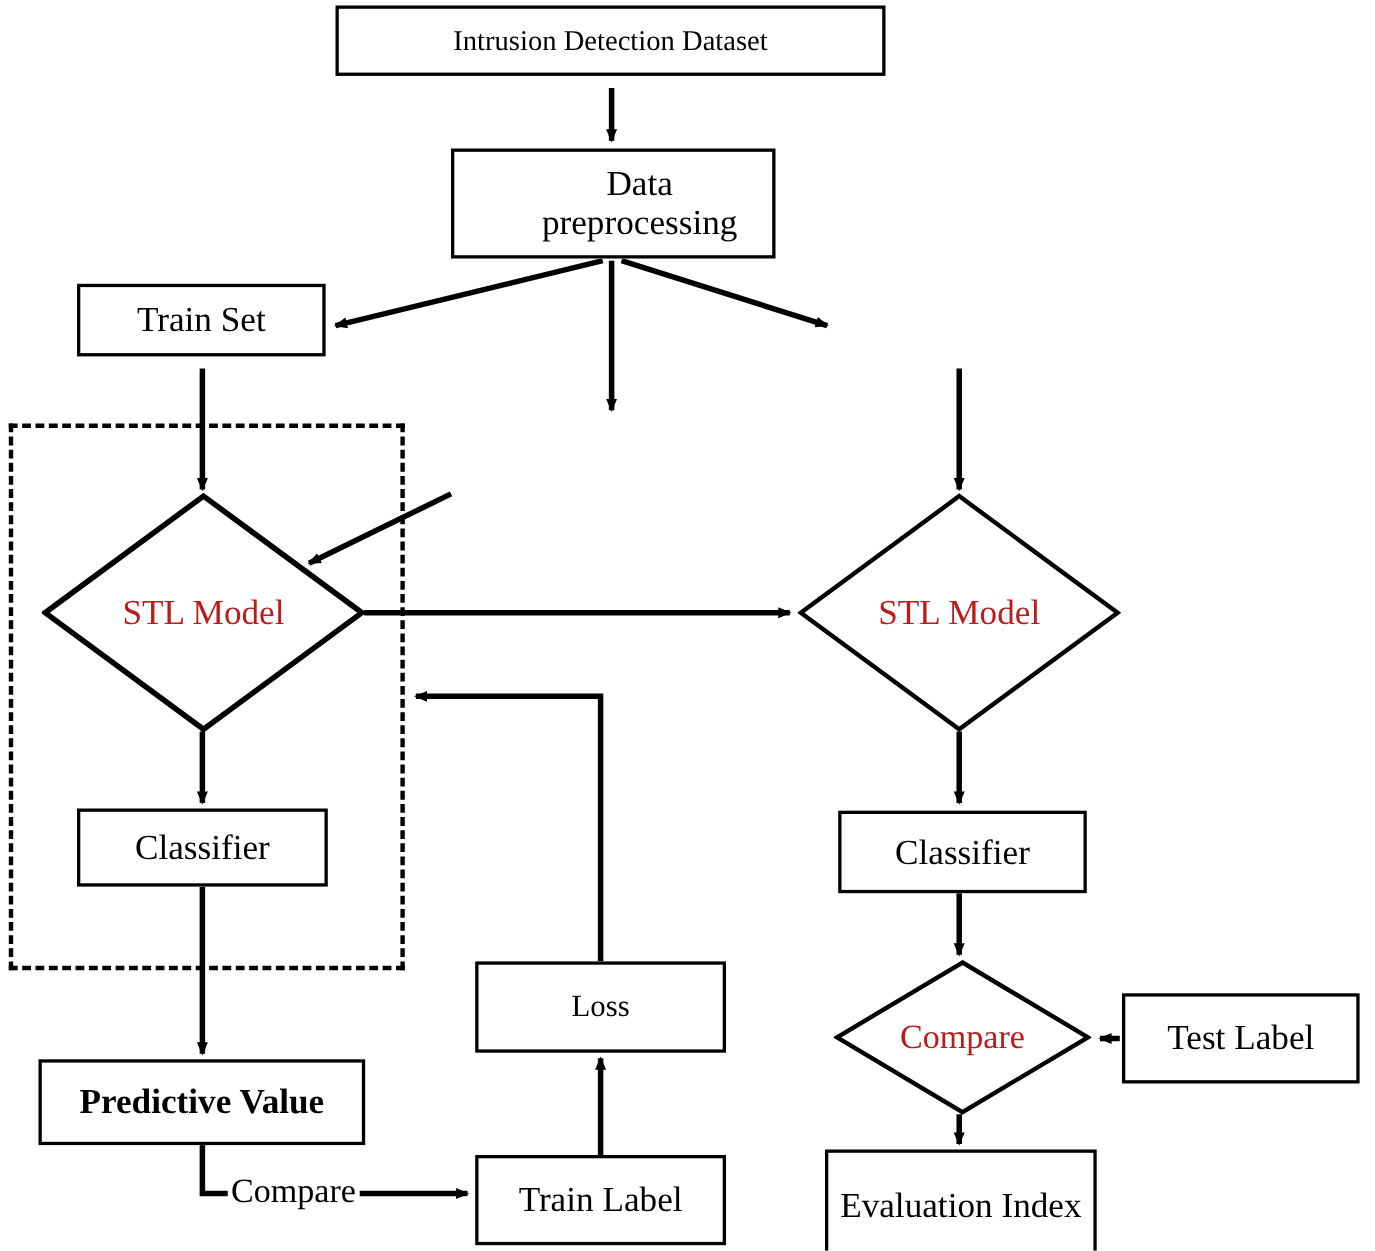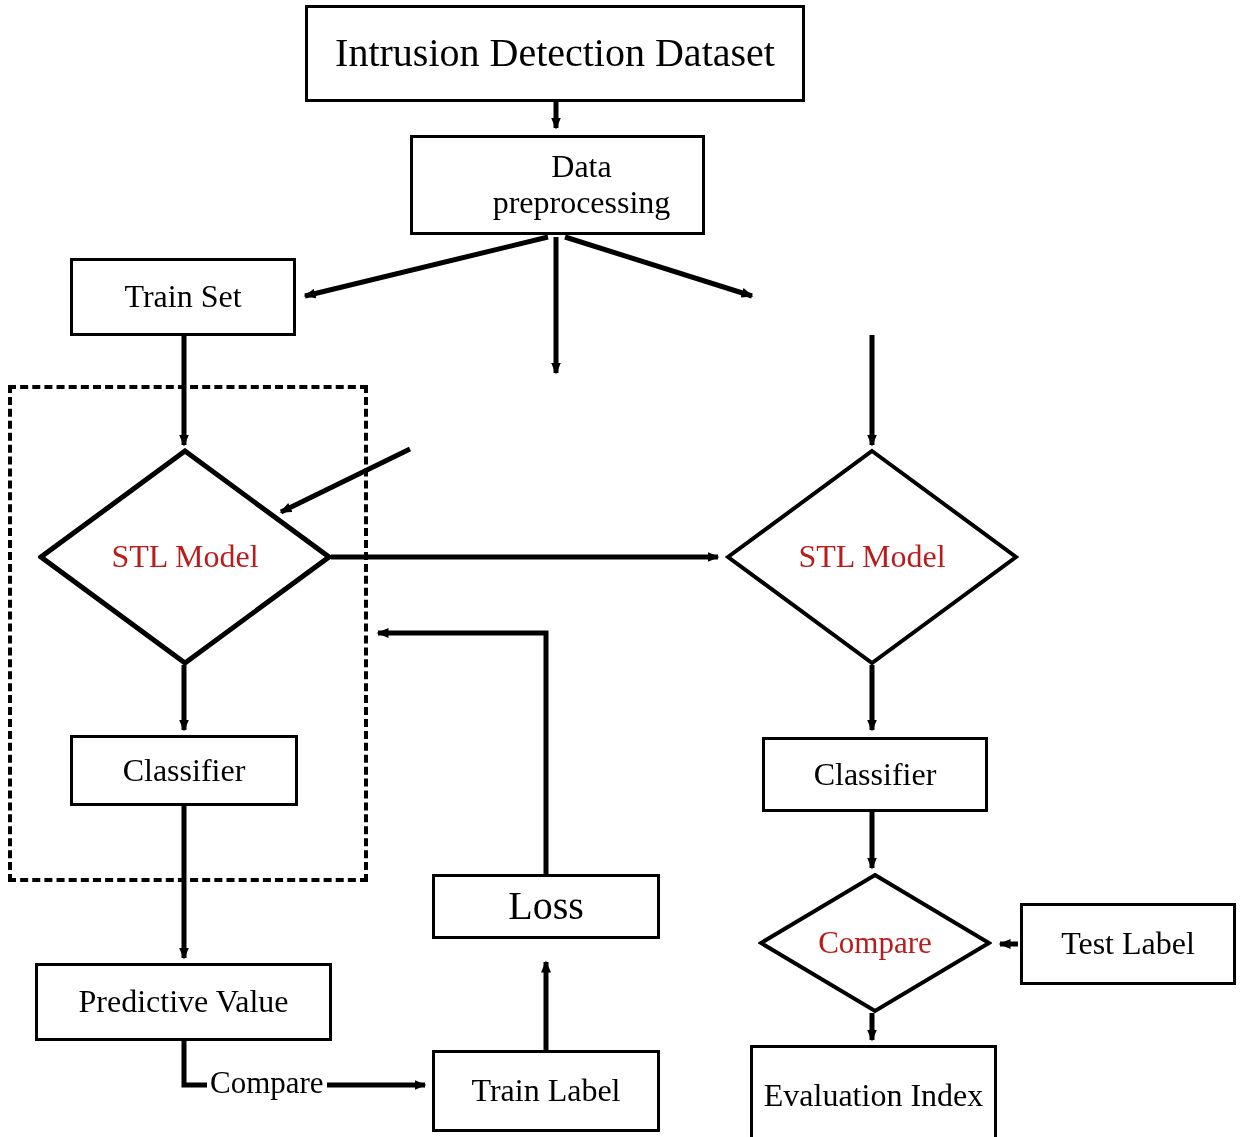--- a/index.html
+++ b/index.html
@@ -65,47 +65,47 @@
       <polyline points="546,874 546,633 378,633" marker-end="url(#ah)"></polyline>
 
       <line x1="872" y1="812" x2="872" y2="868" marker-end="url(#ah)"></line>
 
       <line x1="1018" y1="944" x2="1000" y2="944" marker-end="url(#ah)"></line>
 
       <line x1="872" y1="1013" x2="872" y2="1040" marker-end="url(#ah)"></line>
     </g>
   </svg>
 
-  <div class="node rectbox" style="left:305px;top:5px;width:500px;height:97px;font-size:40px;">
+  <div class="node rectbox" style="left:305px;top:5px;width:500px;height:64px;font-size:26px;">
     <span class="lbl">Intrusion Detection Dataset</span>
   </div>
 
   <div class="node rectbox" style="left:410px;top:135px;width:295px;height:100px;font-size:32px;padding-left:48px;">
     <span class="lbl">Data preprocessing</span>
   </div>
 
-  <div class="node rectbox" style="left:70px;top:258px;width:226px;height:78px;font-size:32px;">
+  <div class="node rectbox" style="left:70px;top:258px;width:226px;height:66px;font-size:32px;">
     <span class="lbl">Train Set</span>
   </div>
 
 
 
   <div class="node rectbox" style="left:70px;top:735px;width:228px;height:71px;font-size:32px;">
     <span class="lbl">Classifier</span>
   </div>
 
   <div class="node rectbox" style="left:762px;top:737px;width:226px;height:75px;font-size:32px;">
     <span class="lbl">Classifier</span>
   </div>
 
-  <div class="node rectbox" style="left:35px;top:963px;width:297px;height:78px;font-size:32px;">
+  <div class="node rectbox" style="left:35px;top:963px;width:297px;height:78px;font-size:32px;font-weight:bold;">
     <span class="lbl">Predictive Value</span>
   </div>
 
-  <div class="node rectbox" style="left:432px;top:874px;width:228px;height:65px;font-size:40px;">
+  <div class="node rectbox" style="left:432px;top:874px;width:228px;height:83px;font-size:28px;">
     <span class="lbl">Loss</span>
   </div>
 
   <div class="node rectbox" style="left:432px;top:1050px;width:228px;height:82px;font-size:32px;">
     <span class="lbl">Train Label</span>
   </div>
 
   <div class="node rectbox" style="left:1020px;top:903px;width:216px;height:82px;font-size:32px;">
     <span class="lbl">Test Label</span>
   </div>

